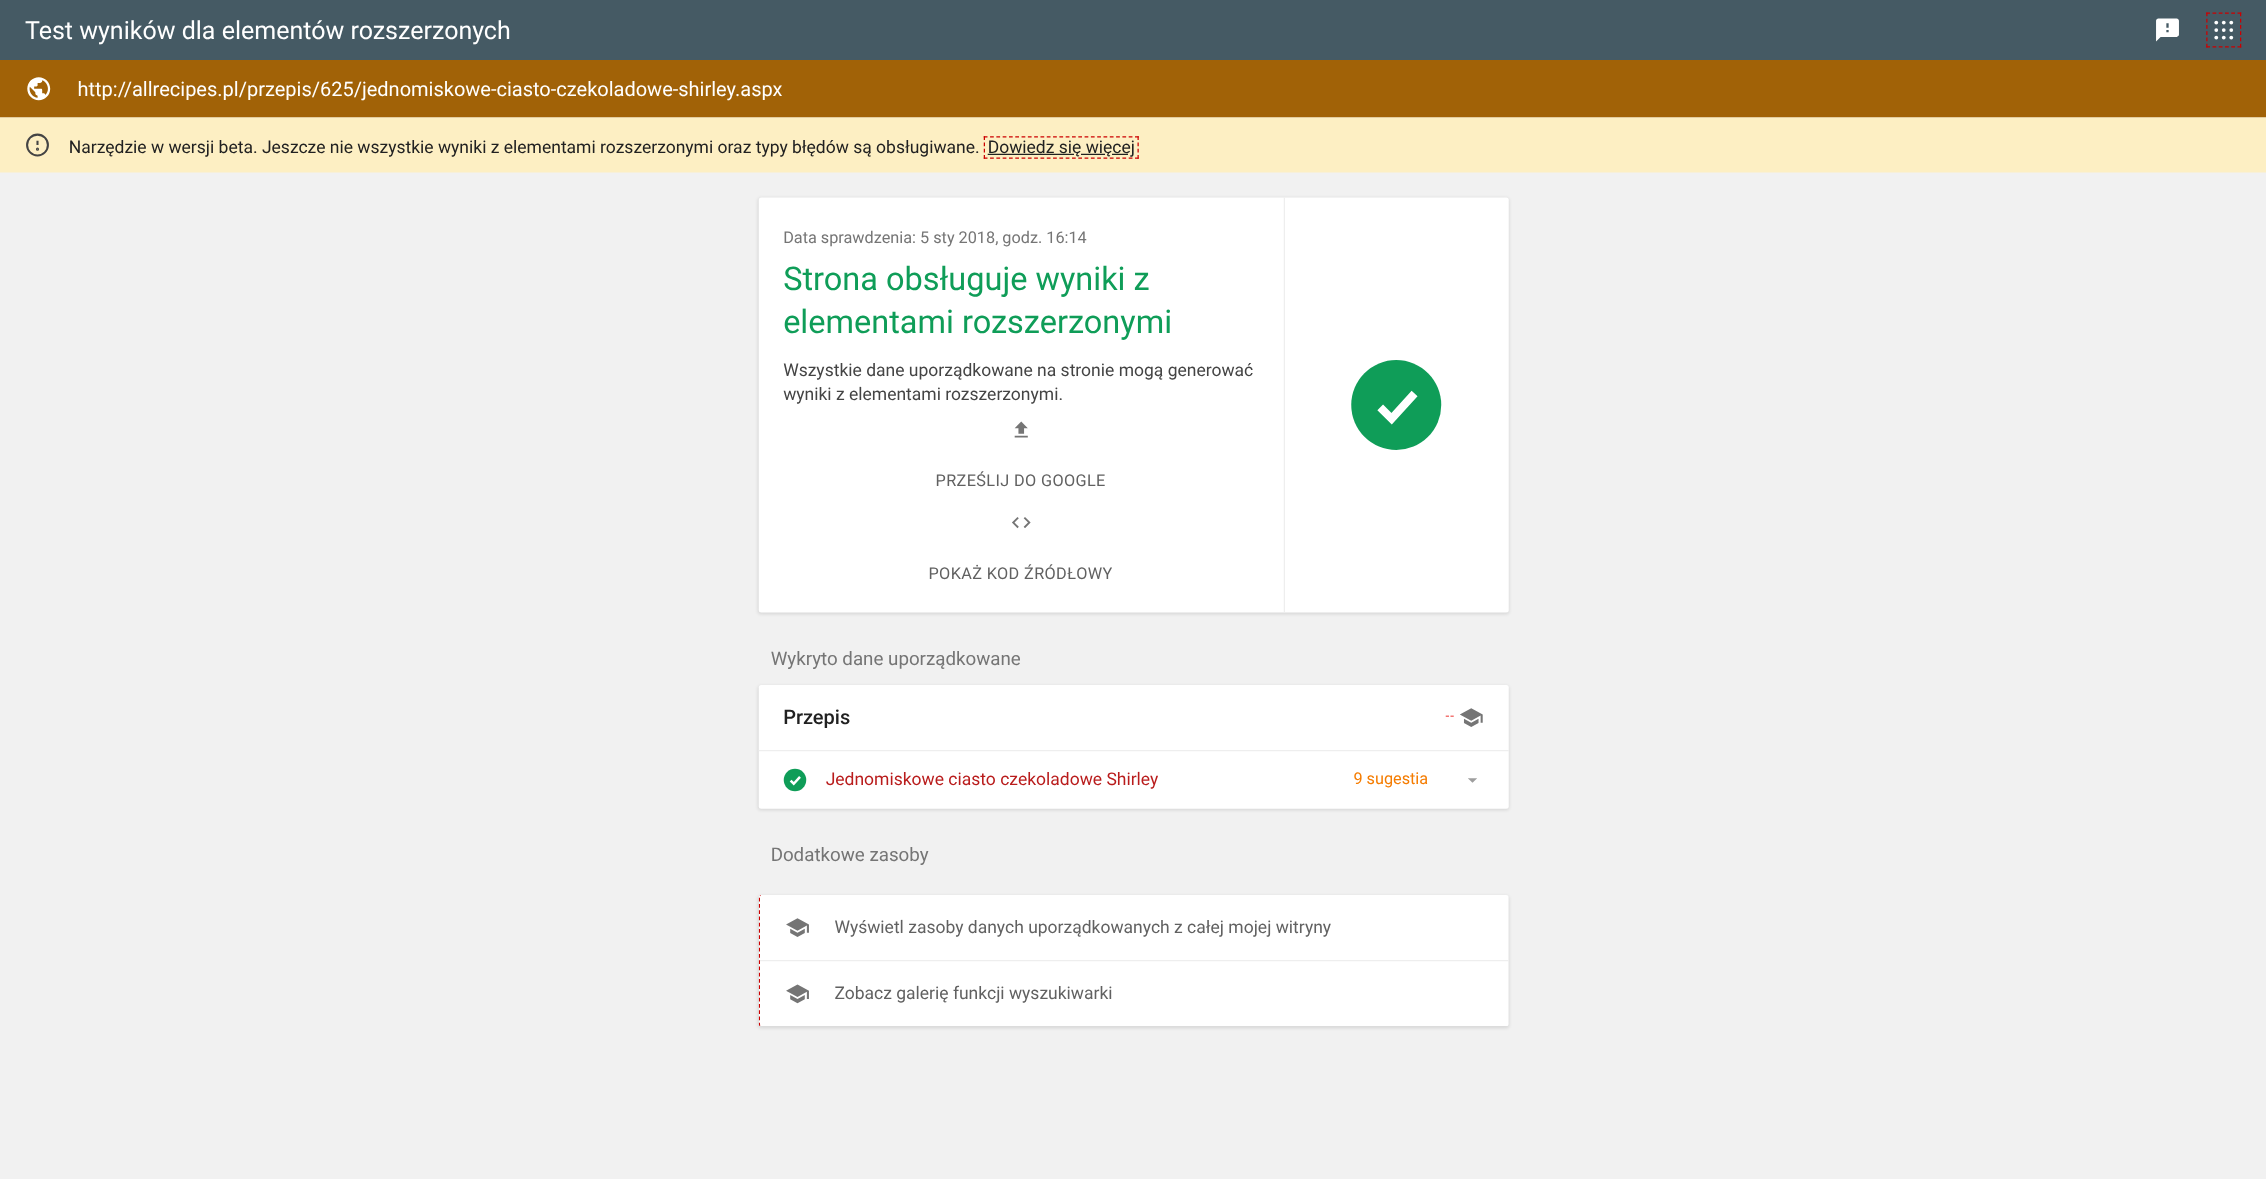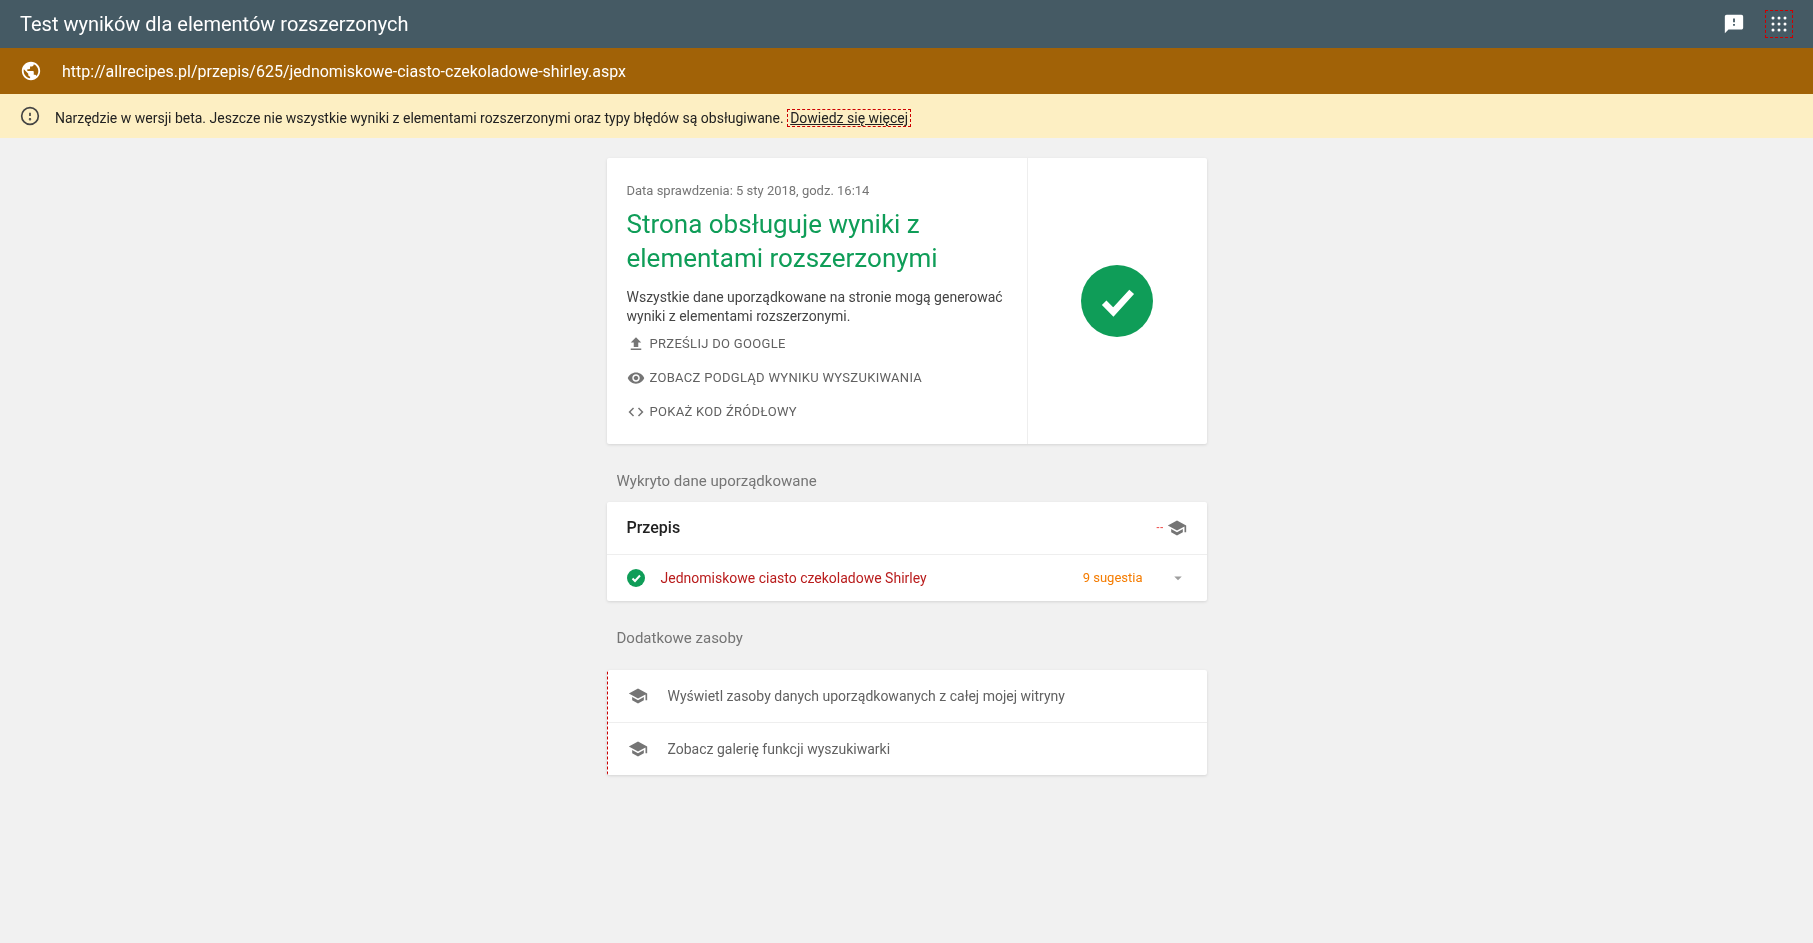--- a/index.html
+++ b/index.html
@@ -85,27 +85,28 @@
       margin-bottom: 12px;
     }
     .description {
       color: #444;
       font-size: 14px;
       line-height: 1.4;
     }
     .action-link {
       display: flex;
       align-items: center;
-      gap: 5px;
+      gap: 25px;
       padding: 8px 0;
       font-size: 13px;
       color: #616161;
       text-transform: uppercase;
       letter-spacing: 0.3px;
       cursor: pointer;
+      flex-direction: column;
     }
     .action-link svg { fill: #757575; }
     .big-check {
       width: 72px;
       height: 72px;
       background: #0f9d58;
       border-radius: 50%;
       display: flex;
       align-items: center;
       justify-content: center;
@@ -226,28 +227,20 @@
         <span class="icon">
           <svg width="18" height="18" viewBox="0 0 24 24">
               <path d="M9 16h6v-6h4l-7-7-7 7h4v6zm-4 2h14v2H5v-2z"></path>
             </svg>
         </span>
         <span>PRZEŚLIJ DO GOOGLE</span>
       </div>
       <div class="action-link">
         <span class="icon">
           <svg width="18" height="18" viewBox="0 0 24 24">
-              <path d="M12 4.5C7 4.5 2.73 7.61 1 12c1.73 4.39 6 7.5 11 7.5s9.27-3.11 11-7.5c-1.73-4.39-6-7.5-11-7.5zM12 17c-2.76 0-5-2.24-5-5s2.24-5 5-5 5 2.24 5 5-2.24 5-5 5zm0-8c-1.66 0-3 1.34-3 3s1.34 3 3 3 3-1.34 3-3-1.34-3-3-3z"></path>
-            </svg>
-        </span>
-        <span>ZOBACZ PODGLĄD WYNIKU WYSZUKIWANIA</span>
-      </div>
-      <div class="action-link">
-        <span class="icon">
-          <svg width="18" height="18" viewBox="0 0 24 24">
               <path d="M9.4 16.6L4.8 12l4.6-4.6L8 6l-6 6 6 6 1.4-1.4zm5.2 0l4.6-4.6-4.6-4.6L16 6l6 6-6 6-1.4-1.4z"></path>
             </svg>
         </span>
         <span>POKAŻ KOD ŹRÓDŁOWY</span>
       </div>
     </div>
     <div class="card-right">
       <div class="big-check">
         <svg width="44" height="44" viewBox="0 0 24 24" fill="none" stroke="#fff" stroke-width="3.5">
             <polyline points="5 13 10 18 20 7"></polyline>

